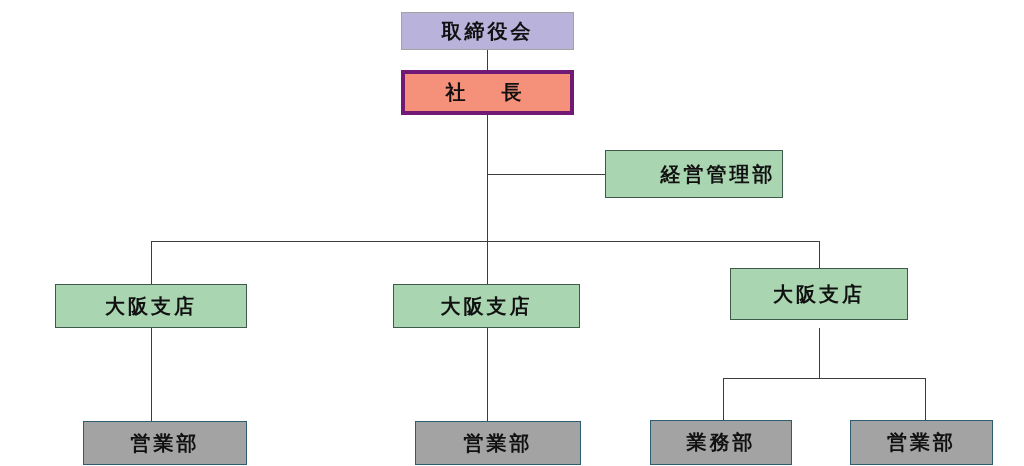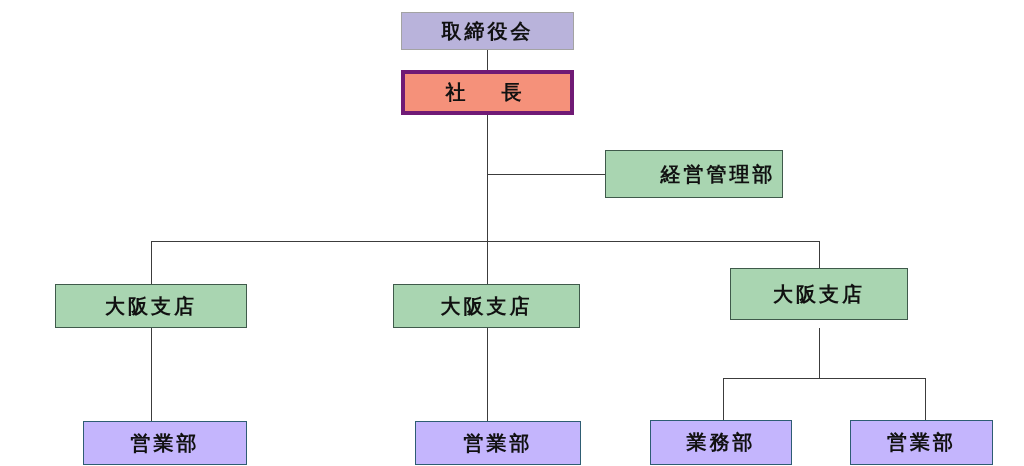--- a/index.html
+++ b/index.html
@@ -23,21 +23,21 @@
     box-sizing: border-box;
     white-space: pre;
     text-align: center;
   }
   .line { position: absolute; background: #3c3c3c; }
 
   
   .fill-board     { background: #b9b3db; border: 1px solid #a3a3a3; }
   .fill-president { background: #f5917a; border: 4px solid #701a75; }
   .fill-dept      { background: #a9d5b1; border: 1px solid #3f5a4b; }
-  .fill-sub       { background: #c4b5fd; border: 1px solid #2e5d73; }
+  .fill-sub       { background: #a3a3a3; border: 1px solid #2e5d73; }
 
   
   #n-board        { left: 401px; top: 12px;   width: 173px; height: 38px; }
   #n-president    { left: 401px; top: 70px;  width: 173px; height: 45px; letter-spacing: 8px; }
   #n-keiei        { left: 605px; top: 150px; width: 178px; height: 48px; padding-left: 48px; }
   #n-tokyo        { left: 55px;  top: 284px; width: 192px; height: 44px; }
   #n-nagoya       { left: 393px; top: 284px; width: 187px; height: 44px; }
   #n-osaka        { left: 730px; top: 268px; width: 178px; height: 52px; }
   #n-eigyo-tokyo  { left: 83px;  top: 421px; width: 164px; height: 44px; }
   #n-eigyo-nagoya { left: 415px; top: 421px; width: 166px; height: 44px; }

